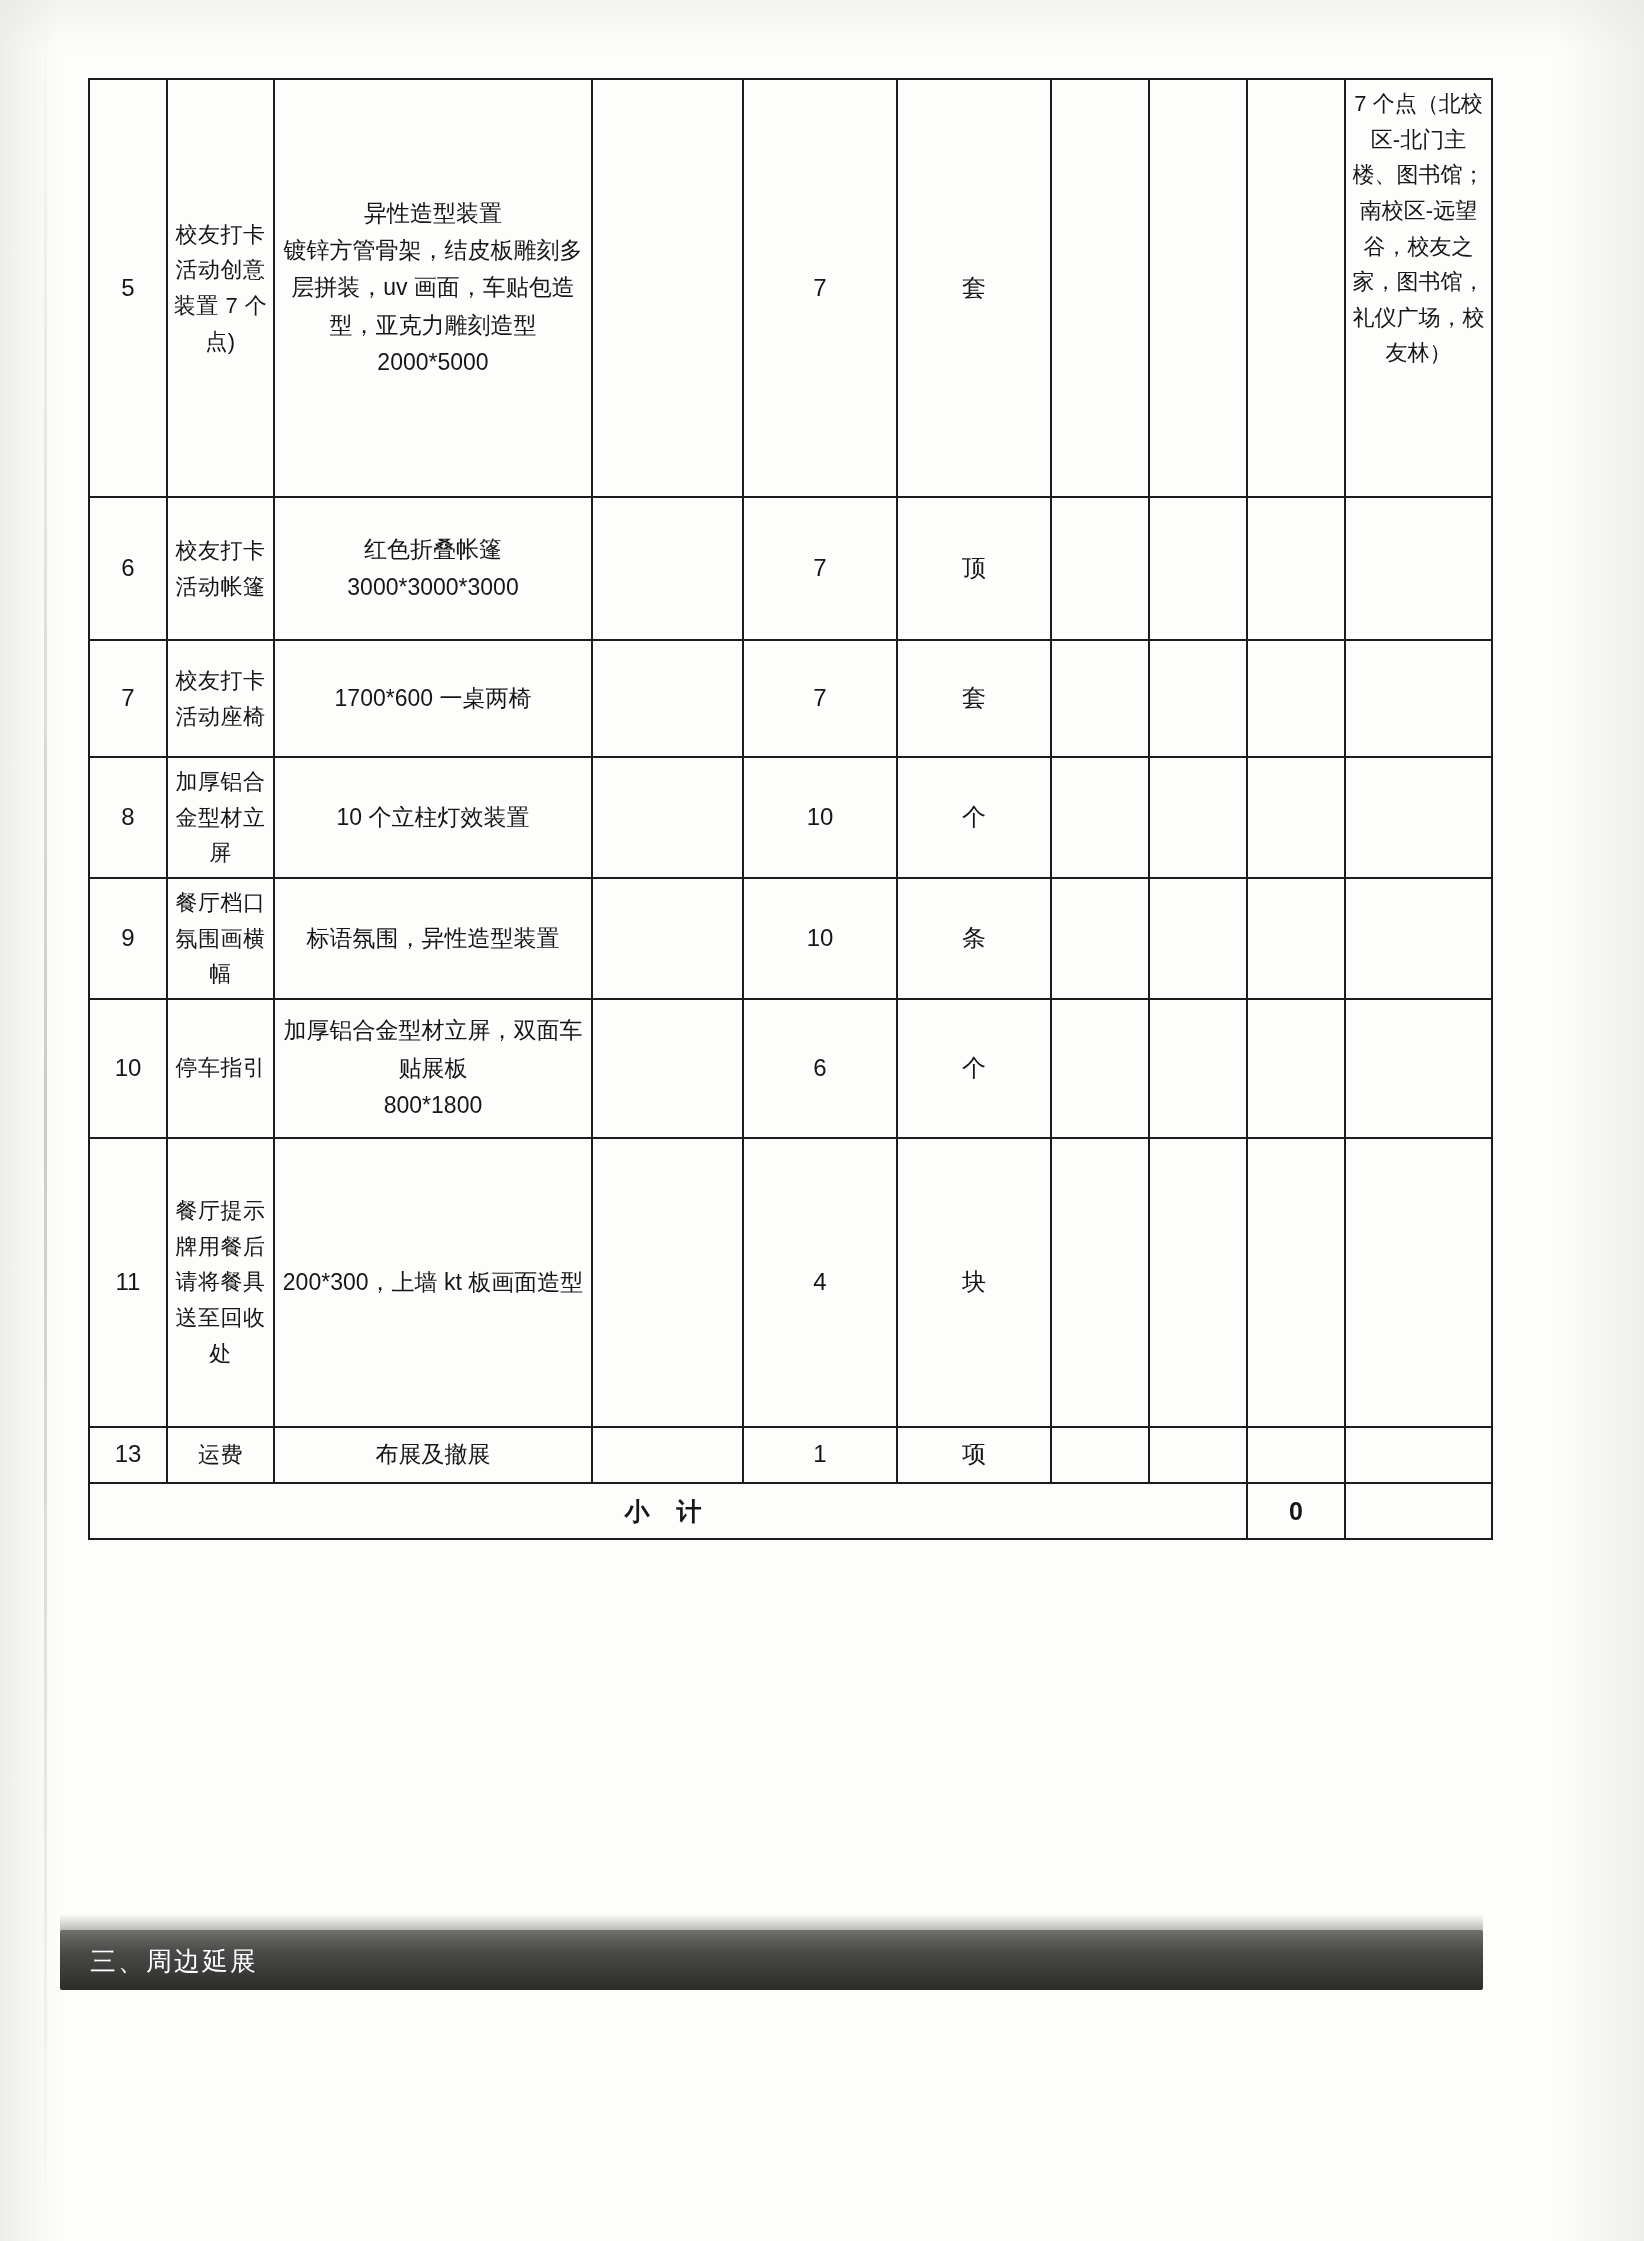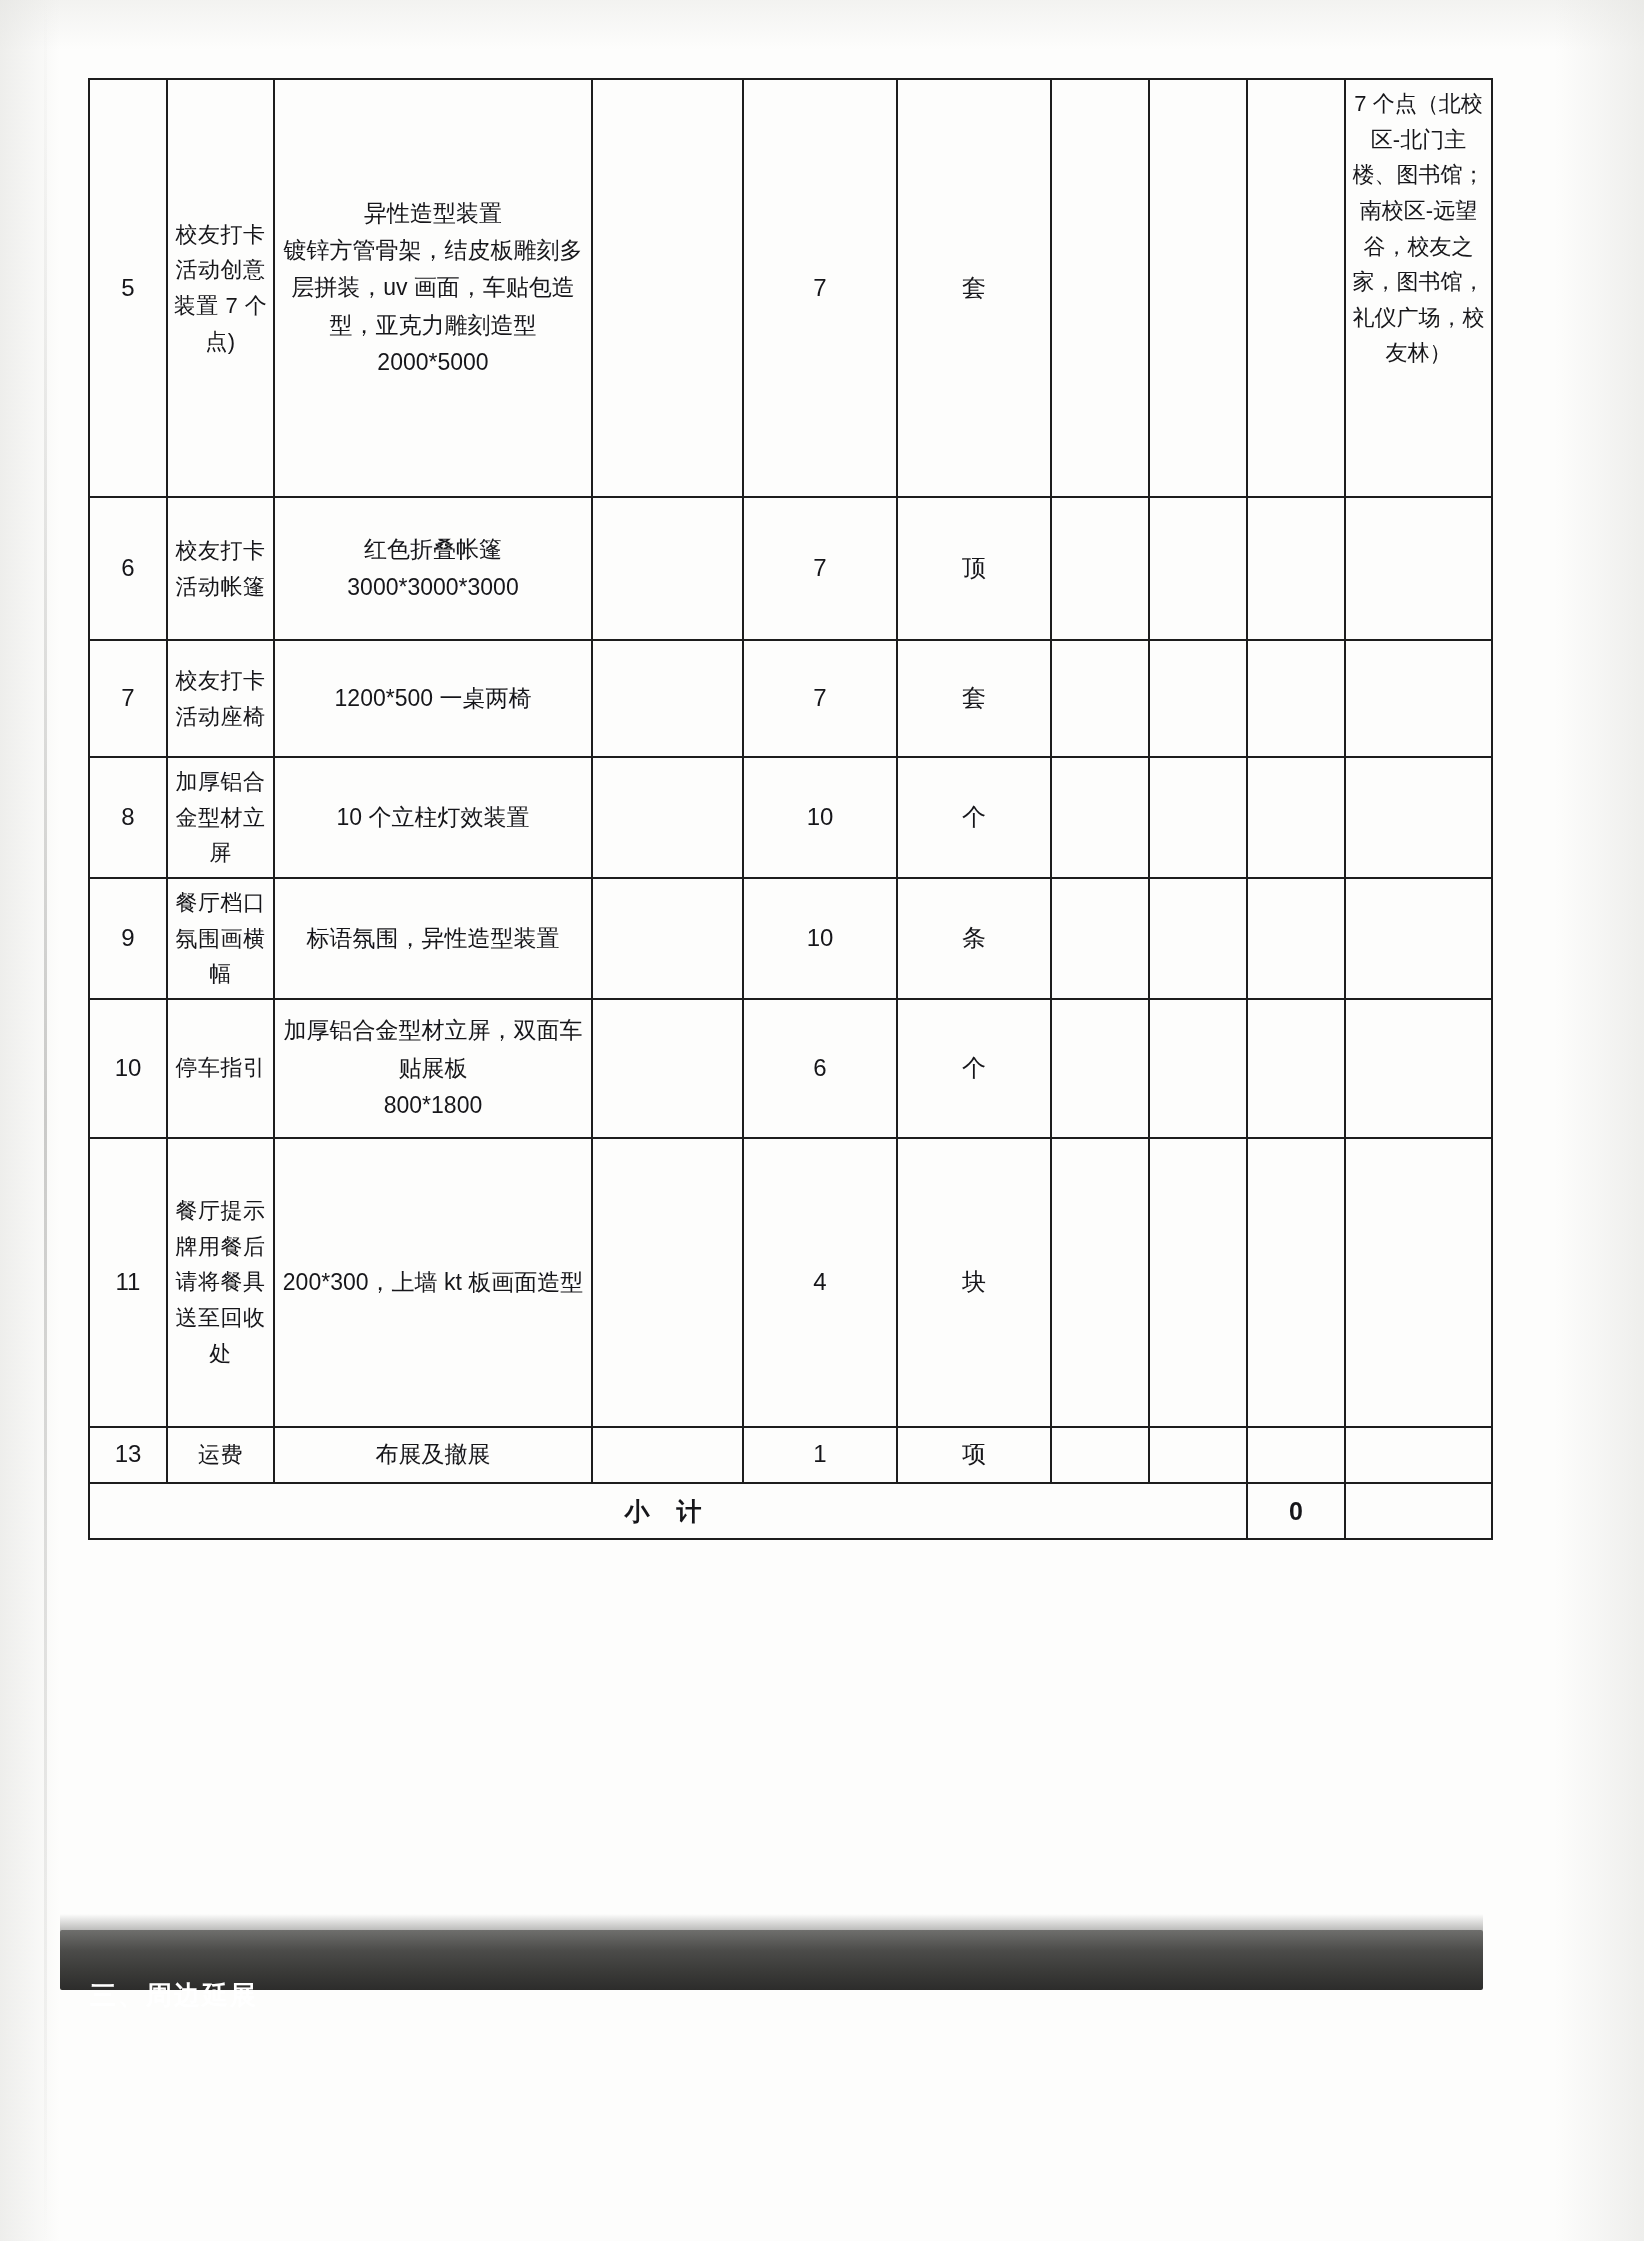--- a/index.html
+++ b/index.html
@@ -101,23 +101,22 @@
     height: 60px;
     background: linear-gradient(180deg,#6f6f6d 0%, #4b4b49 35%, #3a3a38 70%, #2c2c2b 100%);
     border-radius: 2px;
   }
   .section-band .band-text {
     position: absolute;
     left: 30px;
     top: 14px;
     color: #ffffff;
     font-size: 26px;
-    font-weight: bold;
+    font-weight: normal;
     letter-spacing: 2px;
-    margin-top: 34px;
   }
   .band-shadow {
     position: absolute;
     left: 60px;
     top: 1914px;
     width: 1423px;
     height: 18px;
     background: linear-gradient(180deg, rgba(255,255,255,0) 0%, rgba(120,120,118,0.55) 100%);
   }
   .page-edge-left {
@@ -173,21 +172,21 @@
           <td class="unit">顶</td>
           <td></td>
           <td></td>
           <td></td>
           <td class="remark"></td>
         </tr>
 
         <tr style="height:117px">
           <td class="num">7</td>
           <td class="vert-name">校友打卡活动座椅</td>
-          <td class="spec" style="white-space:pre-line">1200*500 一桌两椅</td>
+          <td class="spec" style="white-space:pre-line">1700*600 一桌两椅</td>
           <td></td>
           <td class="num">7</td>
           <td class="unit">套</td>
           <td></td>
           <td></td>
           <td></td>
           <td class="remark"></td>
         </tr>
 
         <tr style="height:117px">

